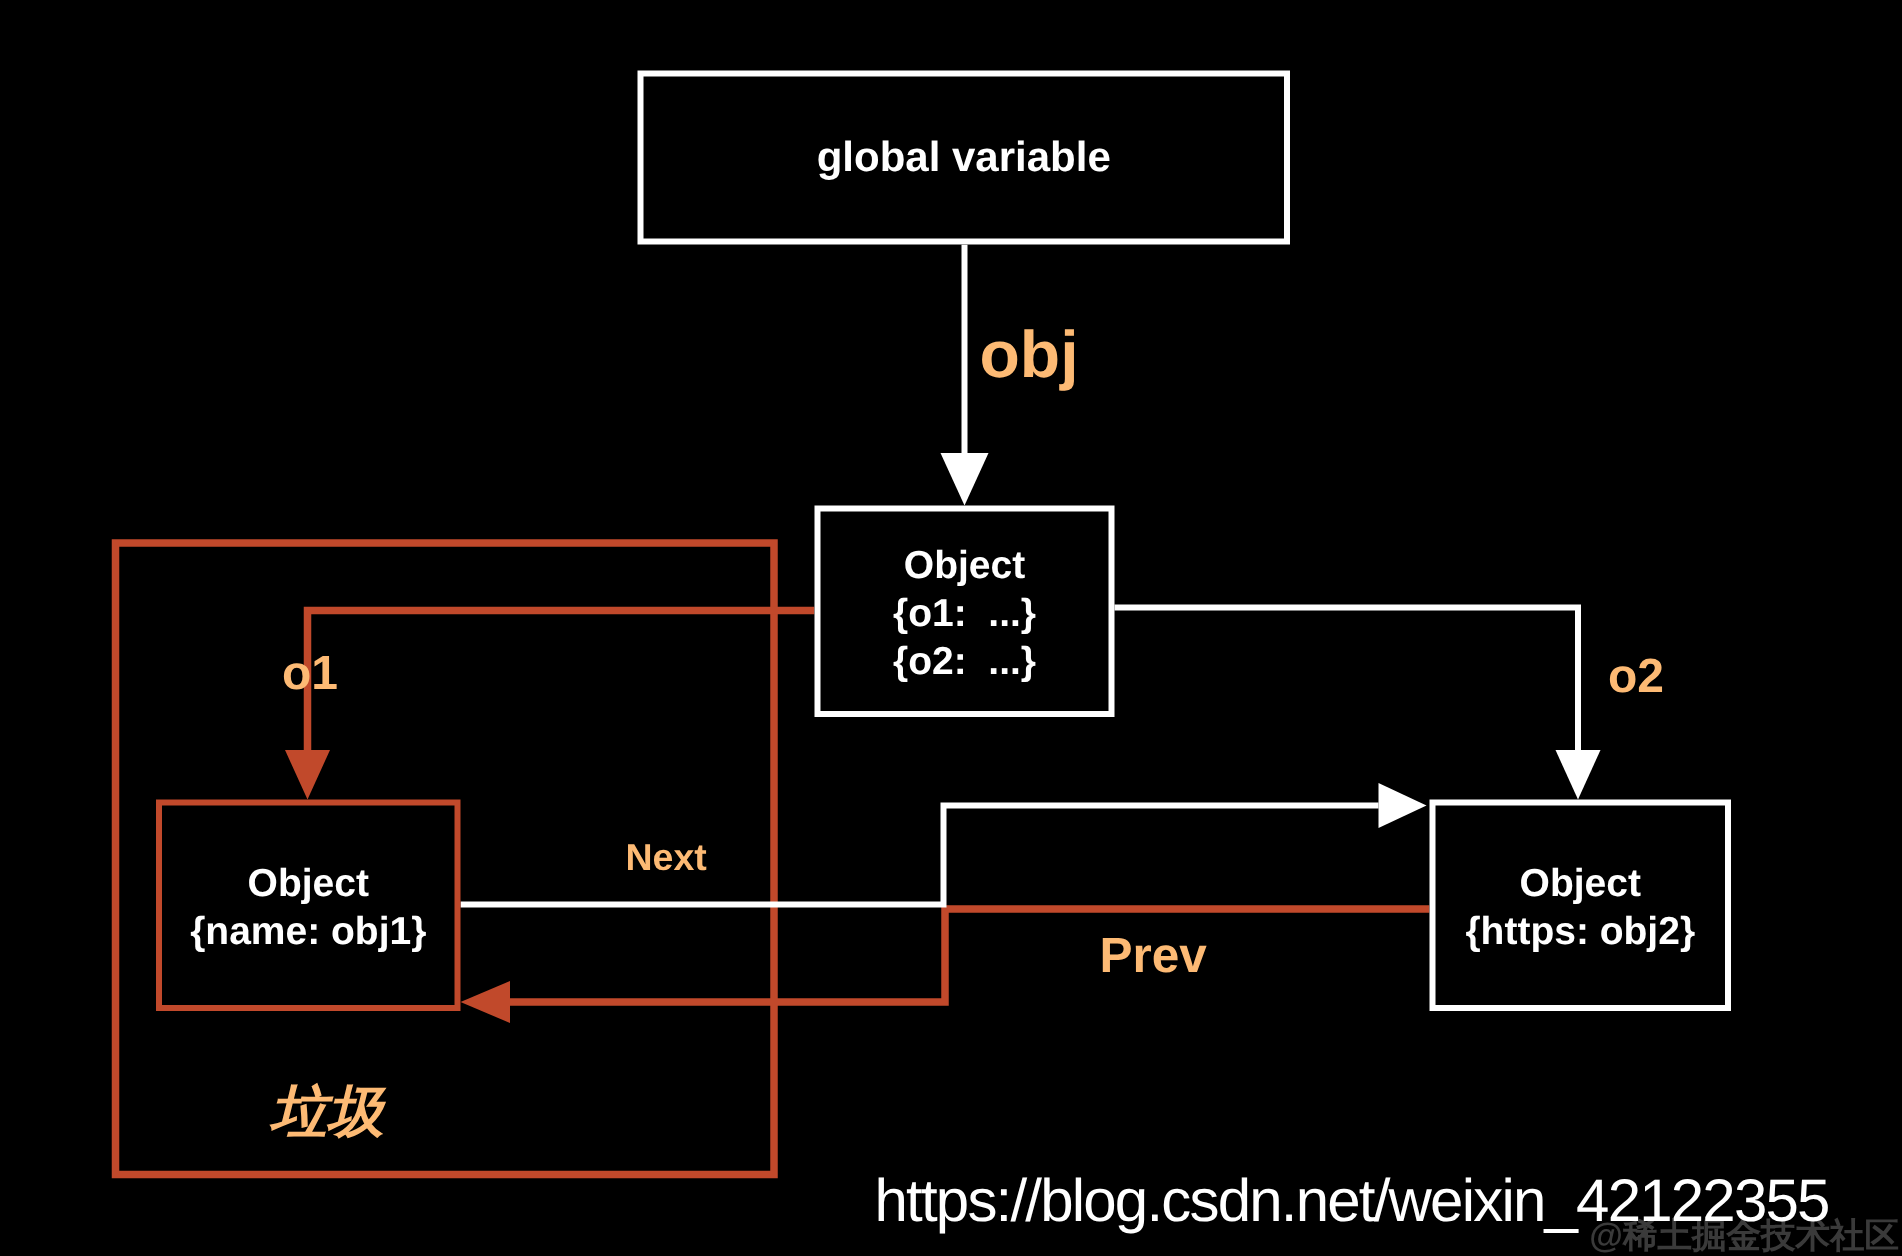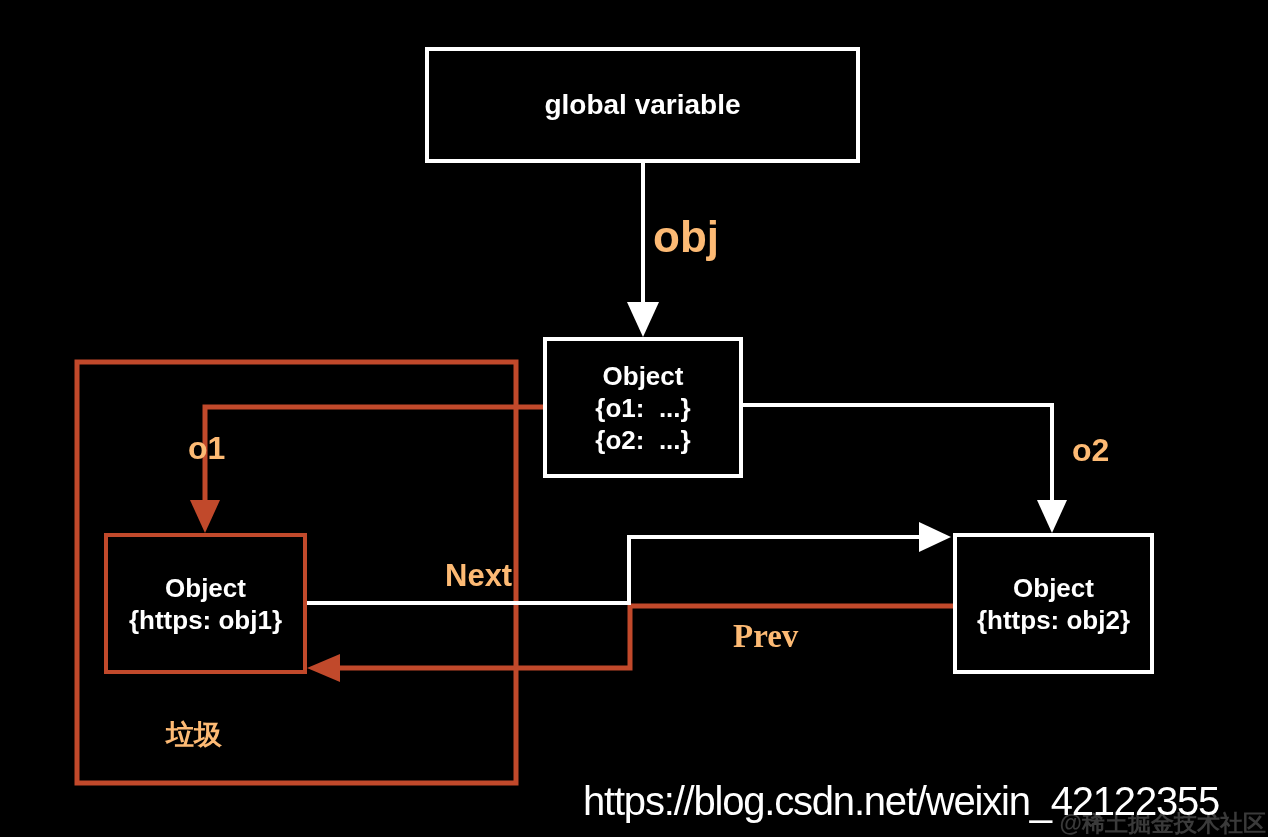--- a/index.html
+++ b/index.html
@@ -27,23 +27,23 @@
   .node-root   { left: 543px; top: 337px; width: 200px; height: 141px; font-size: 26px; line-height: 32px; }
   .node-obj1   { left: 104px; top: 533px; width: 203px; height: 141px; font-size: 26px; line-height: 32px; }
   .node-obj2   { left: 953px; top: 533px; width: 201px; height: 141px; font-size: 26px; line-height: 32px; }
   .lbl {
     position: absolute; z-index: 3;
     color: #fdba74; font-weight: 800; white-space: nowrap;
   }
   .lbl-obj  { left: 653px; top: 212px; font-size: 44px; }
   .lbl-o1   { left: 142px; top: 430px; font-size: 32px; margin-left: 46px; }
   .lbl-o2   { left: 1072px; top: 432px; font-size: 32px; }
-  .lbl-next { left: 445px; top: 558px; font-size: 31px; }
-  .lbl-prev { left: 733px; top: 618px; font-size: 33px; font-family: Liberation Serif, serif; }
-  .lbl-garbage { left: 166px; top: 716px; font-size: 28px; font-weight: 700; }
+  .lbl-next { left: 417px; top: 558px; font-size: 25px; }
+  .lbl-prev { left: 733px; top: 618px; font-size: 33px; }
+  .lbl-garbage { left: 180px; top: 716px; font-size: 38px; font-weight: 700; font-style: italic; }
   .wm-url {
     position: absolute; left: 583px; top: 779px; z-index: 6;
     color: #ffffff; font-size: 40px; font-weight: 400;
     letter-spacing: -1.2px; white-space: nowrap;
   }
   .wm-community {
     position: absolute; right: 2px; top: 808px; z-index: 5;
     color: #3a3a3a; font-size: 23px; font-weight: 700;
     white-space: nowrap;
   }
@@ -78,21 +78,21 @@
   </div>
 
   <div class="box white-border node-root">
     <div class="box-line">Object</div>
     <div class="box-line">{o1:  ...}</div>
     <div class="box-line">{o2:  ...}</div>
   </div>
 
   <div class="box red-border node-obj1">
     <div class="box-line">Object</div>
-    <div class="box-line">{https: obj1}</div>
+    <div class="box-line">{name: obj1}</div>
   </div>
 
   <div class="box white-border node-obj2">
     <div class="box-line">Object</div>
     <div class="box-line">{https: obj2}</div>
   </div>
 
   <div class="lbl lbl-obj">obj</div>
   <div class="lbl lbl-o1">o1</div>
   <div class="lbl lbl-o2">o2</div>

